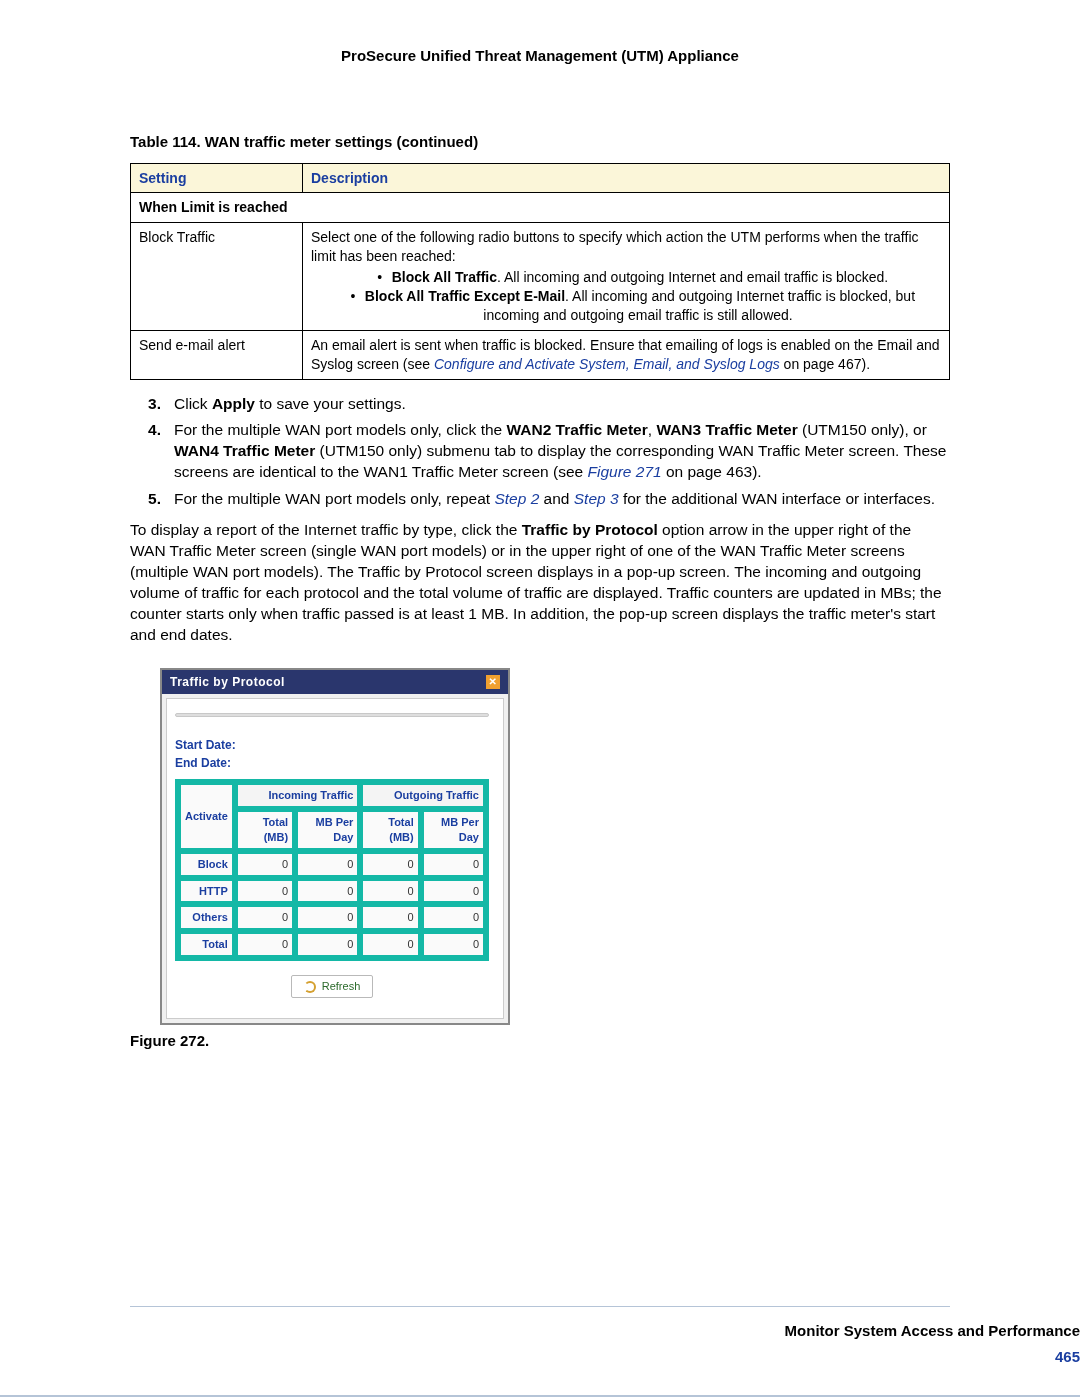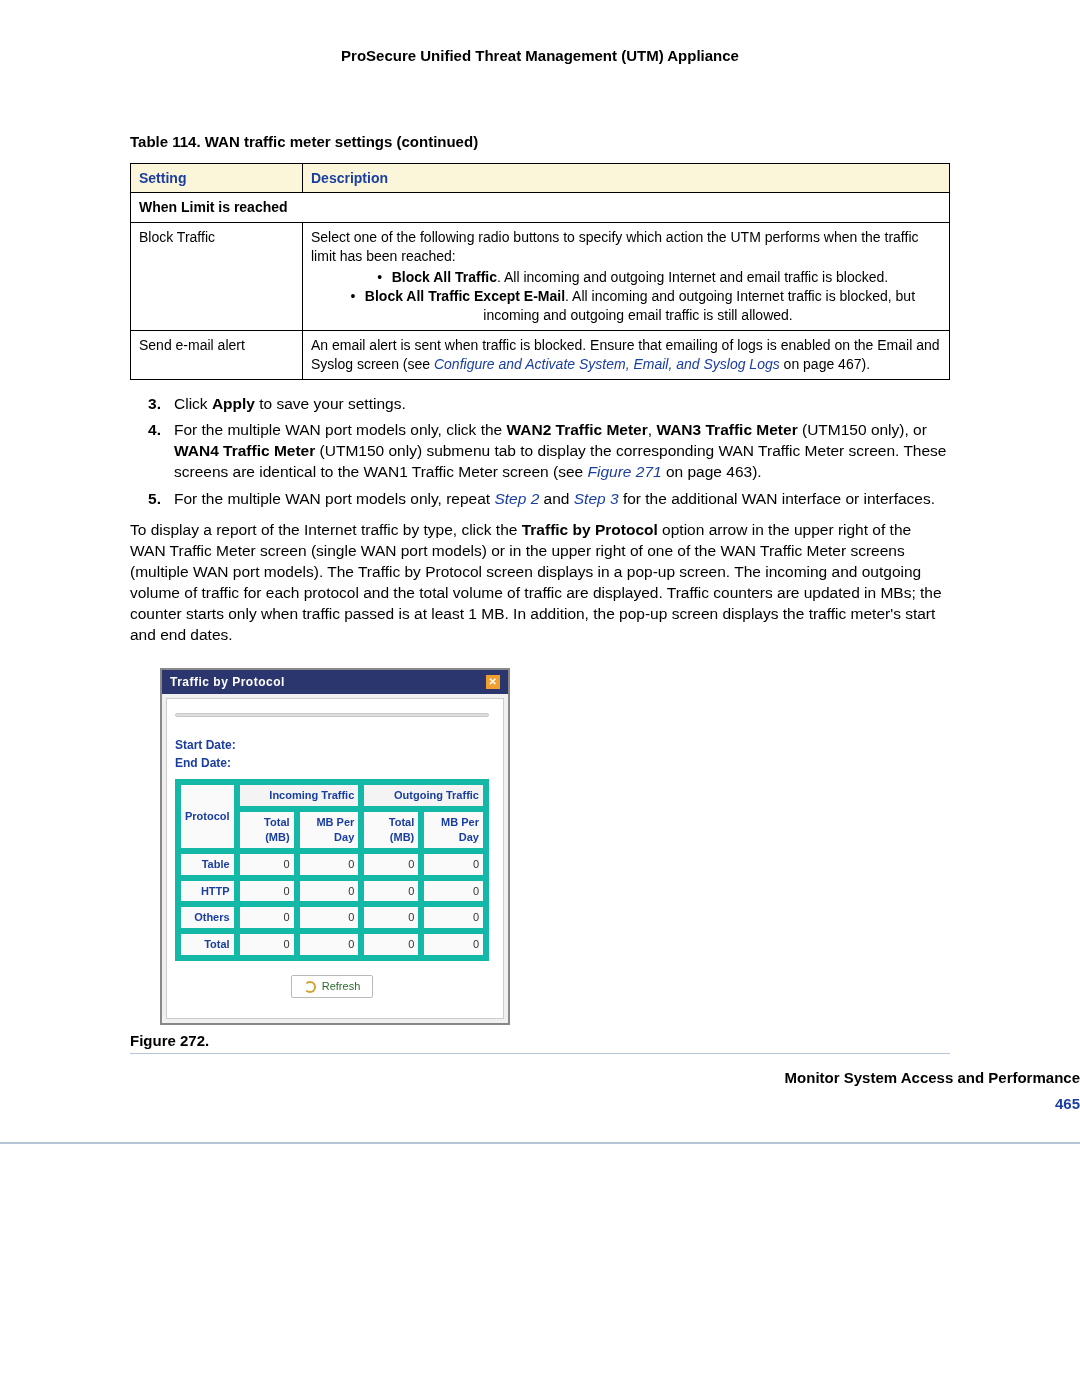--- a/index.html
+++ b/index.html
@@ -6,21 +6,21 @@
   body {
     margin: 0;
     font-family: Arial, Helvetica, sans-serif;
     font-size: 15.5px;
     line-height: 1.35;
     color: #000;
     background: #fff;
   }
   .page {
     width: 1080px;
-    height: 1144px;
+    height: 1397px;
     padding: 46px 130px 40px 130px;
     position: relative;
     border-bottom: 2px solid #b5c4d7;
   }
   .doc-title {
     text-align: center;
     font-weight: bold;
     font-size: 15px;
     margin-bottom: 66px;
   }
@@ -243,32 +243,32 @@
       <span>Traffic by Protocol</span>
       <span class="popup-close">✕</span>
     </div>
     <div class="popup-body">
       <div class="popup-separator"></div>
       <div class="date-label">Start Date:</div>
       <div class="date-label">End Date:</div>
       <table class="proto">
         <tbody>
             <tr>
-          <th rowspan="2">Protocol</th>
+          <th rowspan="2">Activate</th>
           <th colspan="2" class="group">Incoming Traffic</th>
           <th colspan="2" class="group">Outgoing Traffic</th>
         </tr>
         <tr>
           <th>Total (MB)</th>
           <th>MB Per Day</th>
           <th>Total (MB)</th>
           <th>MB Per Day</th>
         </tr>
         <tr>
-          <th>Table</th>
+          <th>Block</th>
           <td class="val">0</td>
           <td class="val">0</td>
           <td class="val">0</td>
           <td class="val">0</td>
         </tr>
         <tr>
           <th>HTTP</th>
           <td class="val">0</td>
           <td class="val">0</td>
           <td class="val">0</td>

